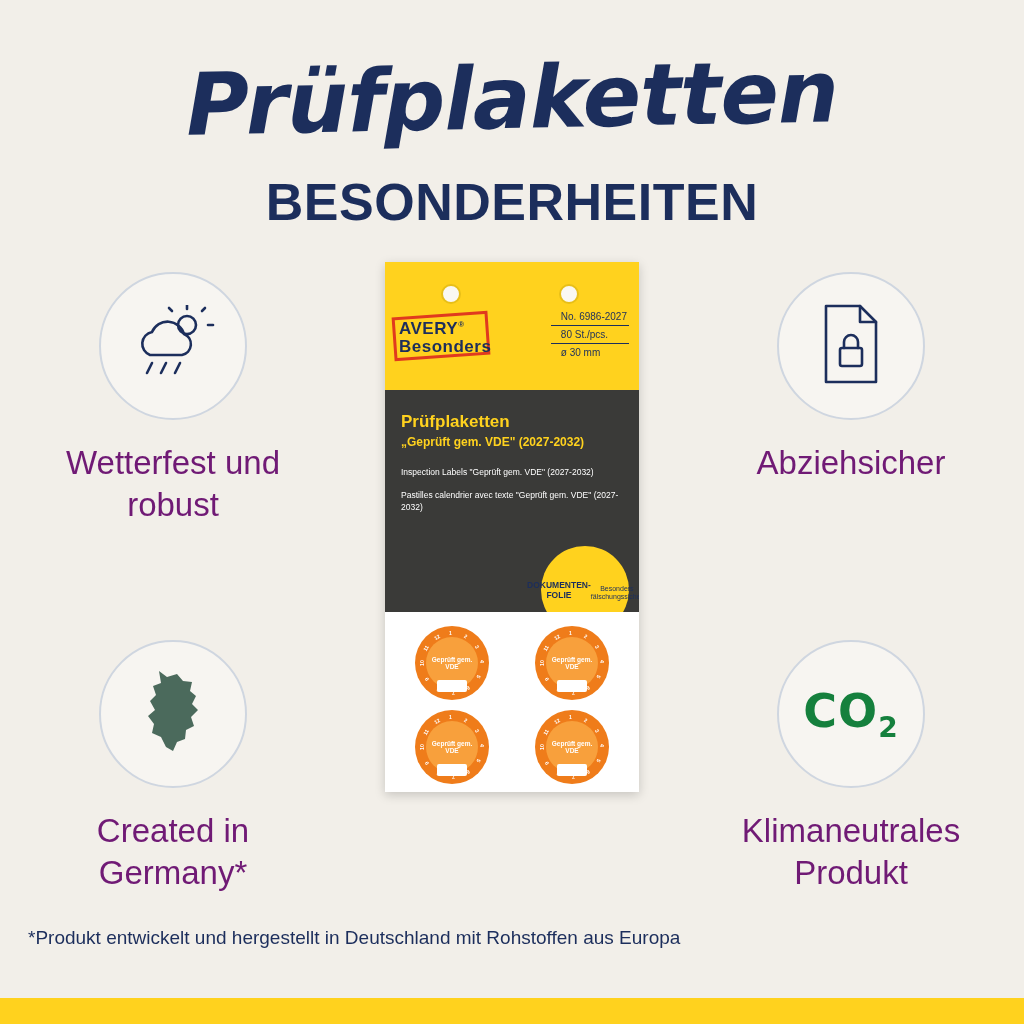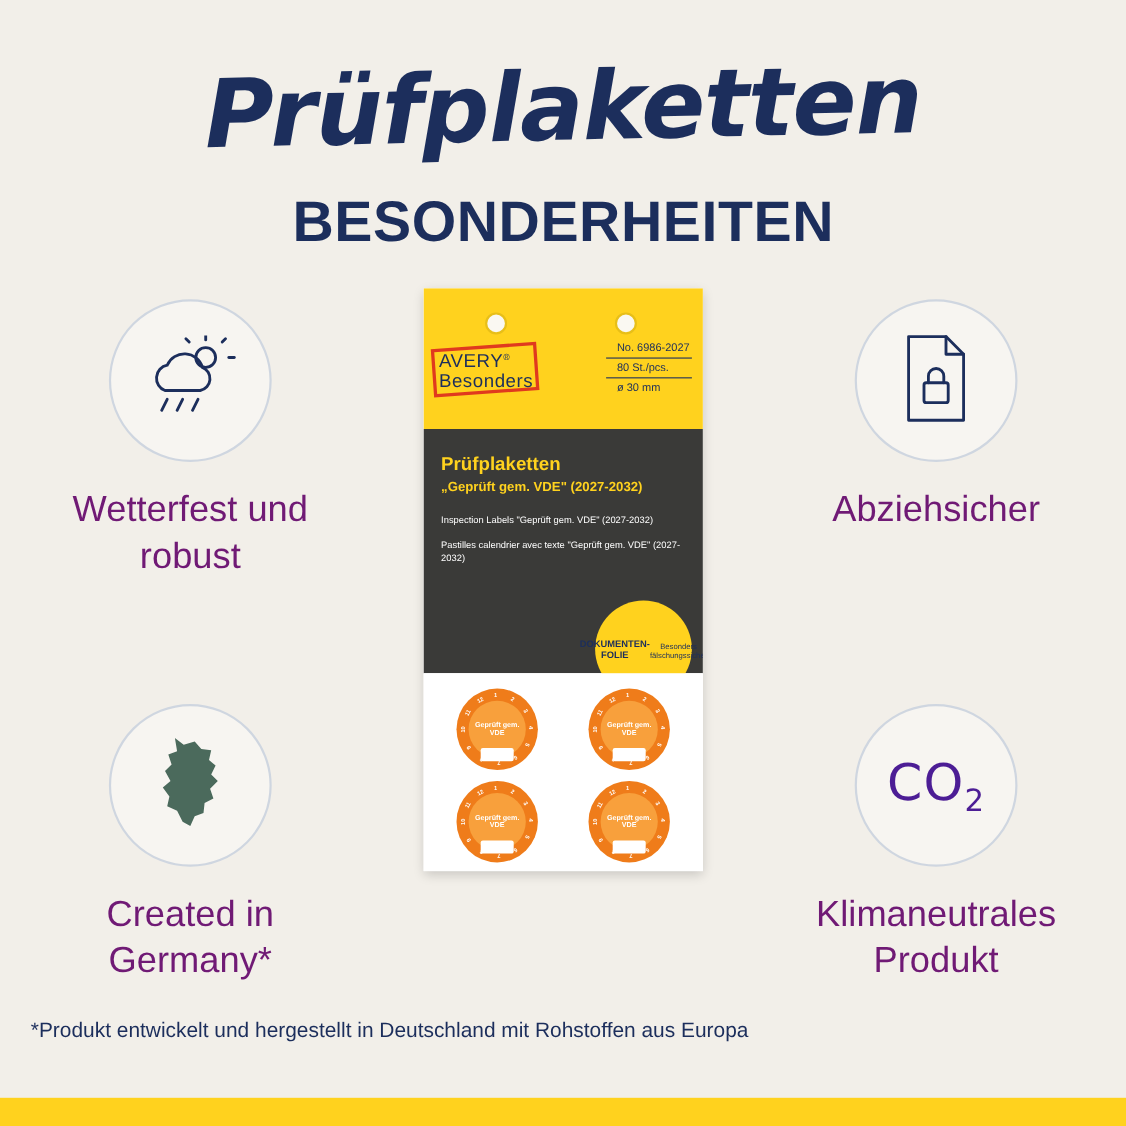--- a/index.html
+++ b/index.html
@@ -60,23 +60,23 @@
     font-size: 33px;
     line-height: 1.28;
   }
   #f-weather { left: 28px;  top: 272px; }
   #f-peel    { left: 706px; top: 272px; }
   #f-germany { left: 28px;  top: 640px; }
   #f-co2     { left: 706px; top: 640px; }
 
   .co2-text {
     font-family: "DejaVu Sans", sans-serif;
-    font-weight: normal;
+    font-weight: bold;
     font-size: 46px;
-    color: #4c1d95;
+    color: #15803d;
     letter-spacing: 1px;
   }
   .co2-text sub { font-size: 28px; }
 
   
   .pack {
     position: absolute;
     left: 385px; top: 262px;
     width: 254px; height: 530px;
     background: #ffffff;
@@ -96,21 +96,21 @@
     background: #faf8f2;
     border: 2px solid #e8bf18;
   }
   .hole.left  { left: 56px; }
   .hole.right { left: 174px; }
 
   .brand {
     position: absolute;
     left: 14px; top: 58px;
     color: #1c2e5c;
-    font-weight: normal;
+    font-weight: bold;
     font-size: 17px;
     line-height: 1.05;
     letter-spacing: 0.5px;
   }
   .brand .reg { font-size: 8px; vertical-align: super; }
   .brand-box {
     position: absolute;
     left: 8px; top: 52px;
     width: 96px; height: 44px;
     border: 3px solid #e03a1e;

